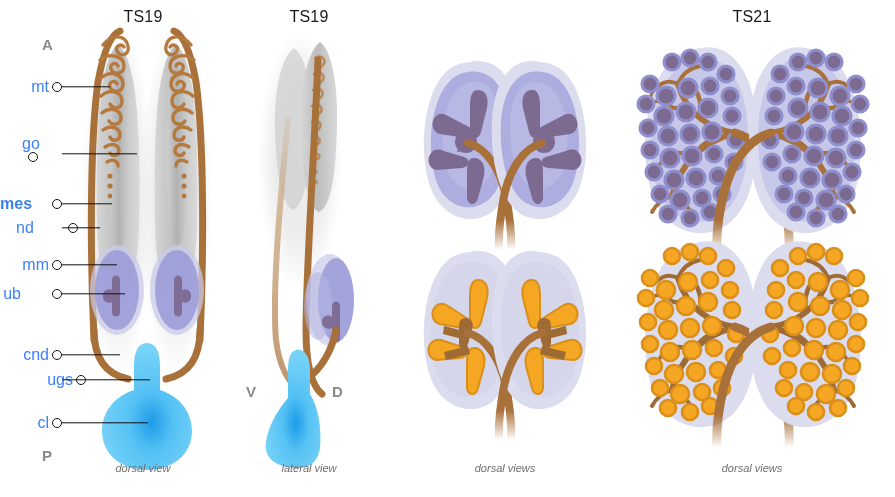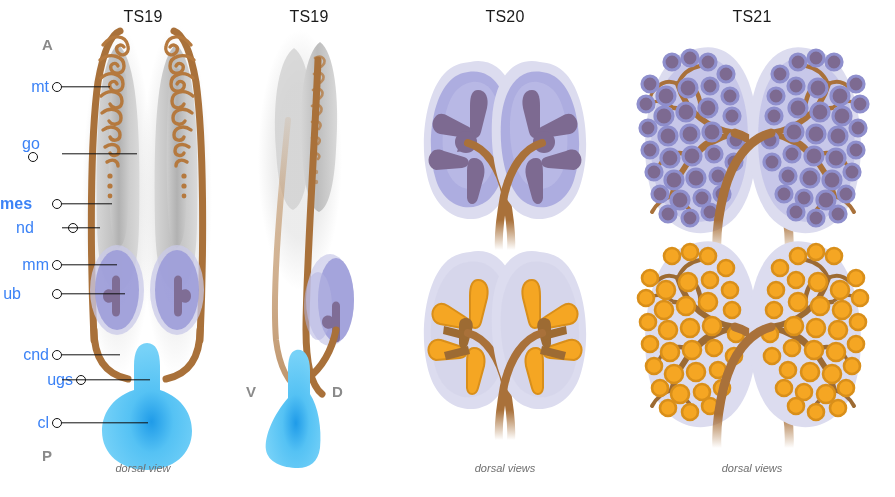--- a/index.html
+++ b/index.html
@@ -499,24 +499,24 @@
             <circle cx="816" cy="412" r="8"></circle>
           <circle cx="796" cy="406" r="8"></circle>
         </g>
         <path d="M771 327 C748 333 732 356 724 386 C718 410 716 432 717 448" fill="none" stroke="url(#ductFadeDown)" stroke-width="9" stroke-linecap="round"></path>
       </g>
     </g>
   </svg>
 
   <div class="stage-title" style="left:83px;top:8px;width:120px;">TS19</div>
   <div class="stage-title" style="left:249px;top:8px;width:120px;">TS19</div>
-  <div class="stage-title" style="left:445px;top:8px;width:120px;">TS20</div>
   <div class="stage-title" style="left:692px;top:8px;width:120px;">TS21</div>
 
   <div class="view-caption" style="left:63px;top:462px;width:160px;">dorsal view</div>
+  <div class="view-caption" style="left:229px;top:462px;width:160px;">lateral view</div>
   <div class="view-caption" style="left:425px;top:462px;width:160px;">dorsal views</div>
   <div class="view-caption" style="left:672px;top:462px;width:160px;">dorsal views</div>
 
   <div class="axis-letter" style="left:42px;top:36px;">A</div>
   <div class="axis-letter" style="left:42px;top:447px;">P</div>
   <div class="axis-letter" style="left:246px;top:383px;">V</div>
   <div class="axis-letter" style="left:332px;top:383px;">D</div>
 
   <div class="ann" style="left:0px;top:79px;width:62px;justify-content:flex-end;">
     <span class="ann-text">mt</span>

